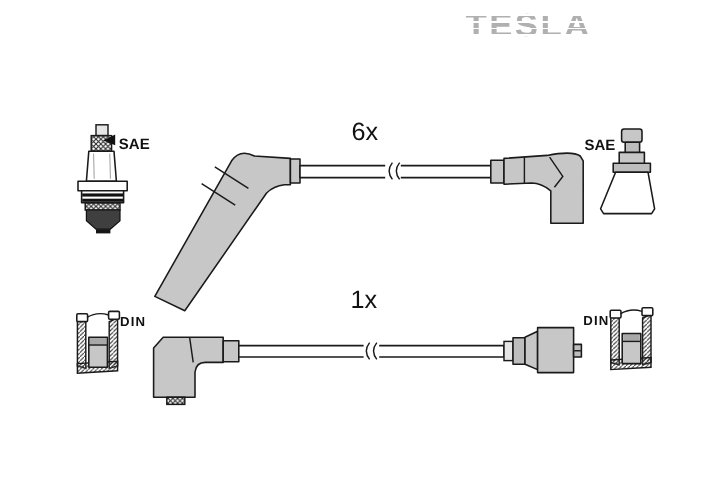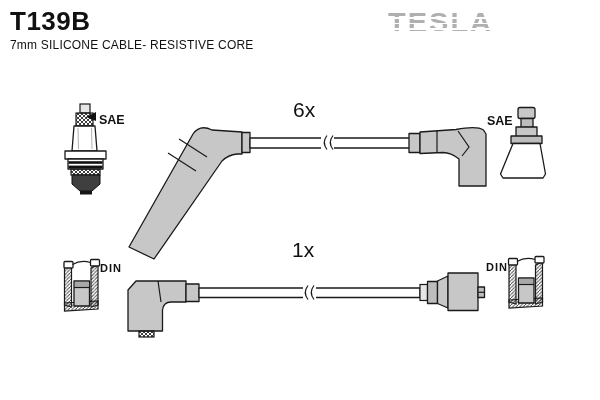--- a/index.html
+++ b/index.html
@@ -31,24 +31,20 @@
   .faint{stroke:#9a9a9a;stroke-width:.8;}
   .lbl{font-family:"Liberation Sans",sans-serif;font-weight:bold;font-size:12.5px;fill:#111;}
   .lbl-din{font-size:11px;letter-spacing:1px;}
   .count{font-family:"Liberation Sans",sans-serif;font-size:21px;fill:#111;font-weight:normal;}
 </style>
 </head>
 <body>
 
 <div class="page">
 
-  <div class="hdr">
-    <div class="part-no">T139B</div>
-    <div class="subtitle">7mm SILICONE CABLE- RESISTIVE CORE</div>
-  </div>
   <div class="brand">TESLA</div>
   <div class="brand-stripes"></div>
 
   <svg width="600" height="400" viewBox="0 0 600 400">
     <defs>
       <pattern id="xhatch" width="4" height="4" patternUnits="userSpaceOnUse">
         <path d="M0 4 L4 0 M0 0 L4 4" stroke="#2a2a2a" stroke-width="0.9"></path>
       </pattern>
       <pattern id="dhatch" width="3.5" height="3.5" patternUnits="userSpaceOnUse">
         <path d="M0 3.5 L3.5 0" stroke="#3a3a3a" stroke-width="0.9"></path>

